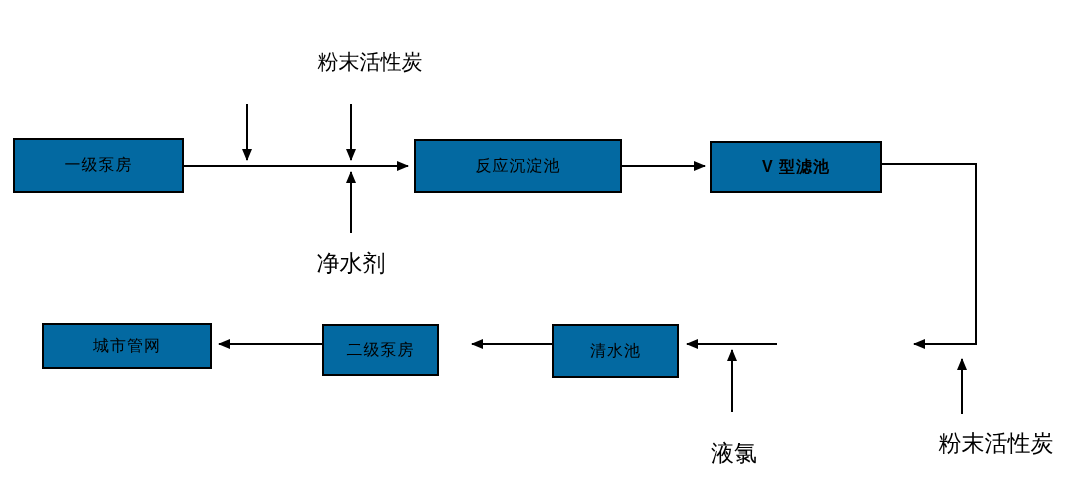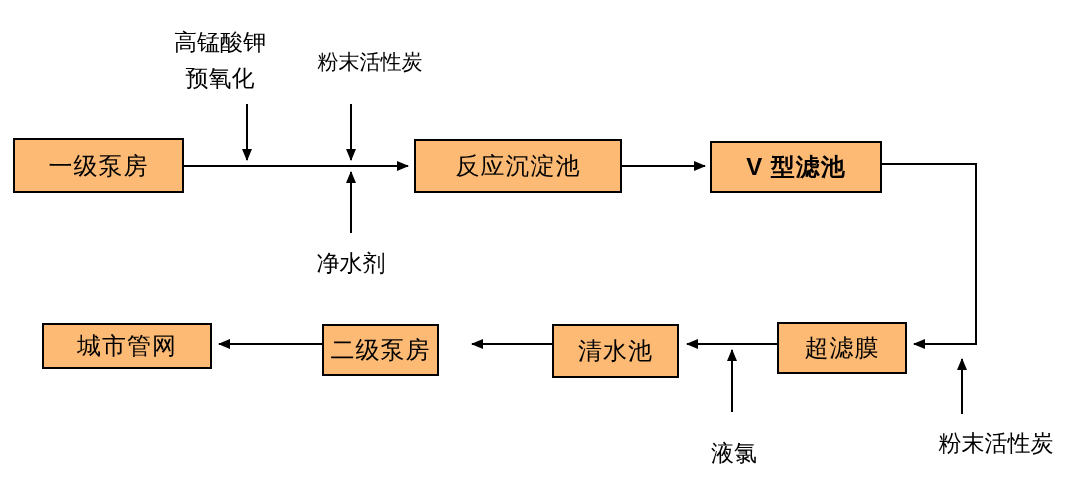--- a/index.html
+++ b/index.html
@@ -20,25 +20,25 @@
     position: absolute;
     left: 0;
     top: 0;
     width: 1072px;
     height: 484px;
   }
   .node-box {
     position: absolute;
     box-sizing: border-box;
     border: 2px solid #000000;
-    background: #fdba74;
+    background: #0369a1;
     display: flex;
     align-items: center;
     justify-content: center;
-    font-size: 24px;
+    font-size: 16px;
     letter-spacing: 1px;
     white-space: nowrap;
   }
   .annotation {
     position: absolute;
     text-align: center;
     font-size: 23px;
     line-height: 36px;
     white-space: nowrap;
   }
@@ -81,32 +81,27 @@
 
     <path d="M322,344 H219" stroke="#000000" stroke-width="2" fill="none" marker-end="url(#arrow)"></path>
   </svg>
 
   <div class="node-box" style="left:13px; top:138px; width:171px; height:55px;">一级泵房</div>
 
   <div class="node-box" style="left:414px; top:139px; width:208px; height:54px;">反应沉淀池</div>
 
   <div class="node-box" style="left:710px; top:141px; width:172px; height:52px;font-weight:bold;">V 型滤池</div>
 
-  <div class="node-box" style="left:777px; top:322px; width:130px; height:52px;">超滤膜</div>
 
   <div class="node-box" style="left:552px; top:324px; width:127px; height:54px;">清水池</div>
 
   <div class="node-box" style="left:322px; top:324px; width:117px; height:52px;">二级泵房</div>
 
   <div class="node-box" style="left:42px; top:323px; width:170px; height:46px;">城市管网</div>
 
-  <div class="annotation" style="left:150px; top:24px; width:140px;">
-    <div>高锰酸钾</div>
-    <div>预氧化</div>
-  </div>
 
   <div class="annotation small" style="left:310px; top:50px; width:120px;">粉末活性炭</div>
 
   <div class="annotation" style="left:674px; top:435px; width:120px;">液氯</div>
 
   <div class="annotation" style="left:291px; top:245px; width:120px;">净水剂</div>
 
   <div class="annotation" style="left:931px; top:425px; width:130px;">粉末活性炭</div>
 
 </div>

